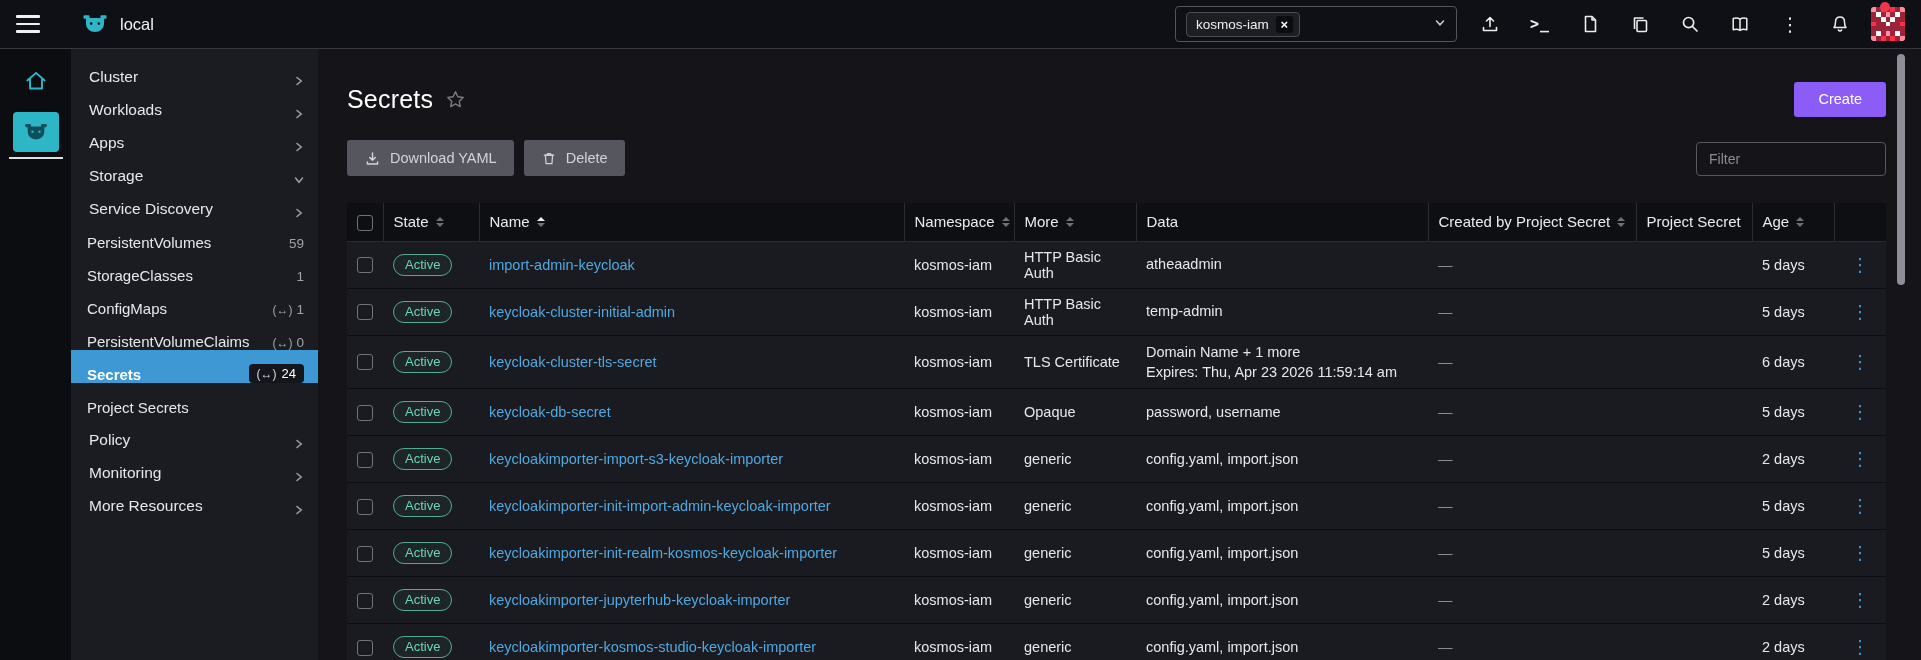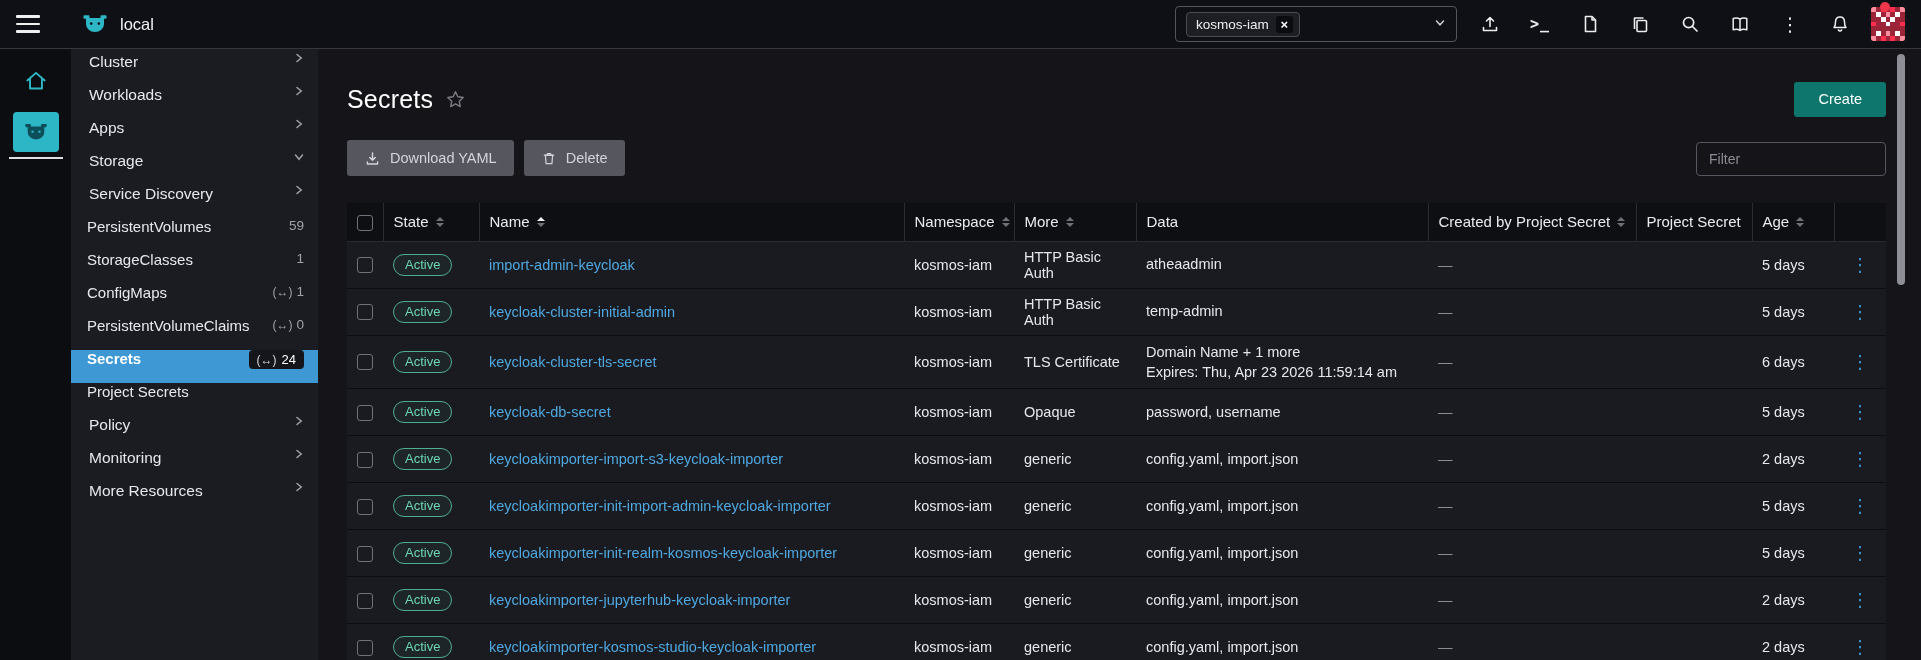--- a/index.html
+++ b/index.html
@@ -39,41 +39,41 @@
   .body{flex:1;display:flex;min-height:0}
   .rail{flex:0 0 71px;background:#0c0d11;display:flex;flex-direction:column;align-items:center;padding-top:13px}
   .rail-home{width:42px;height:38px;display:flex;align-items:center;justify-content:center;
     background:none;border:none;cursor:pointer}
   .rail-cluster{width:46px;height:40px;background:#2db7c6;border-radius:4px;margin-top:12px;
     display:flex;align-items:center;justify-content:center;border:none;cursor:pointer}
   .rail-underline{width:54px;height:2px;background:#dfe0e4;margin-top:5px}
 
   
   .nav{flex:0 0 247px;background:#1b1c21;padding-top:4px;overflow:hidden}
-  .nav-item{height:33px;display:flex;align-items:flex-start;padding:0 14px 0 18px;
+  .nav-item{height:33px;display:flex;align-items:flex-end;padding:0 14px 0 18px;
     font-size:15.5px;color:#e7e8ed;cursor:pointer;white-space:nowrap}
   .nav-item .grow{flex:1}
   .nav-sub{padding-left:16px;font-size:15px}
   .count{color:#a2a3aa;font-size:13.5px;display:flex;align-items:center;gap:4px}
   .nsg{font-size:12px;color:#a2a3aa}
   .nav-sub.active{background:#3d98d3;color:#fff;font-weight:bold}
   .nav-sub.active .chip{background:#15161b;border-radius:4px;padding:2px 8px;display:flex;
     align-items:center;gap:5px;color:#fff;font-size:13px;font-weight:normal}
   .nav-sub.active .chip .nsg{color:#d6d7dc}
   .chev{flex:0 0 auto}
   .chev.down{transform:rotate(90deg)}
 
   
   main{flex:1;min-width:0;padding:32px 35px 0 29px;overflow:hidden;background:#141419}
   .title-row{display:flex;align-items:center;height:36px}
   .page-title{font-size:25px;font-weight:500;color:#fff;letter-spacing:.2px}
   .fav-star{margin-left:12px;background:none;border:none;cursor:pointer;display:flex}
   .btn{border:none;border-radius:3px;cursor:pointer;font-size:14.5px;
     font-family:"Liberation Sans","DejaVu Sans",sans-serif}
-  .btn-primary{margin-left:auto;height:35px;padding:0 24px;background:#0f766e;color:#fff}
+  .btn-primary{margin-left:auto;height:35px;padding:0 24px;background:#8b5cf6;color:#fff}
   .actions-row{display:flex;align-items:flex-end;margin-top:11px}
   .btn-secondary{height:36px;padding:0 17px;background:#56575e;color:#d3d4da;
     display:flex;align-items:center;gap:9px;margin-right:10px}
   .filter-input{margin-left:auto;margin-top:14px;width:190px;height:34px;background:transparent;
     border:1px solid #565760;border-radius:4px;color:#e2e3e8;padding:2px 12px;font-size:14px;
     font-family:"Liberation Sans","DejaVu Sans",sans-serif}
   .filter-input::placeholder{color:#8c8d94}
 
   
   table{width:100%;border-collapse:collapse;table-layout:fixed;margin-top:27px}

